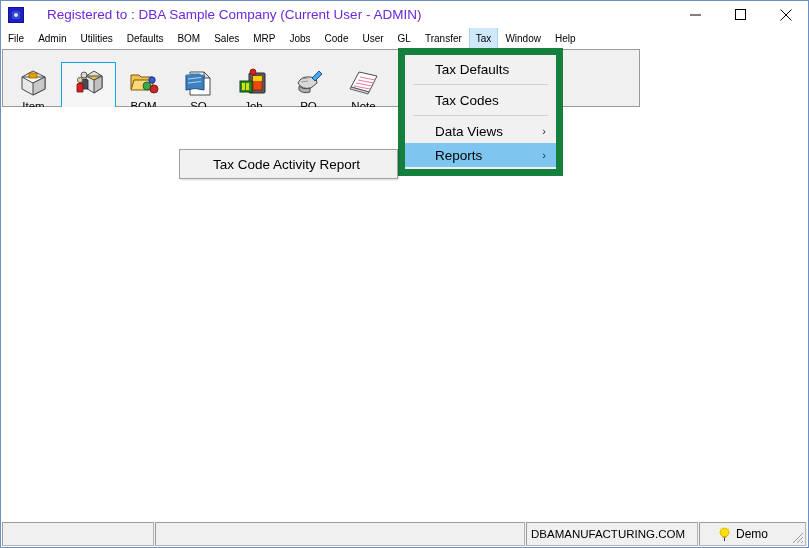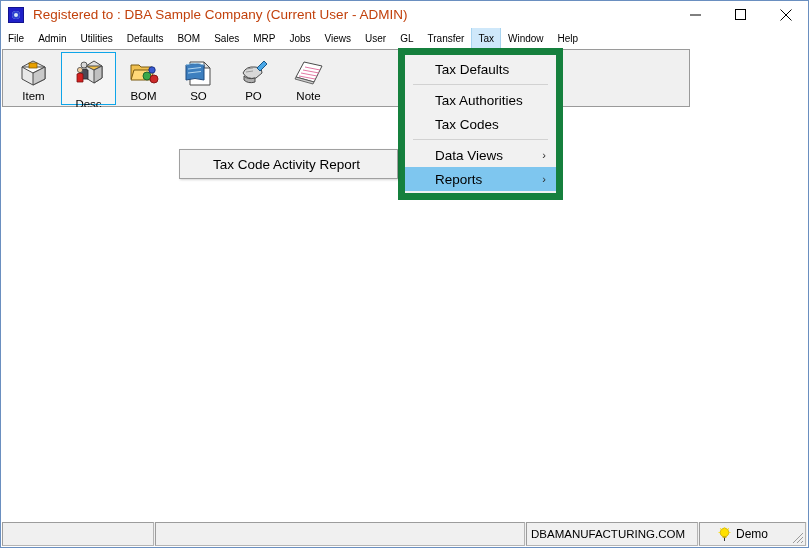--- a/index.html
+++ b/index.html
@@ -43,23 +43,23 @@
   .app-icon::after {
     content: "";
     position: absolute;
     left: 3px; top: 3px;
     width: 8px; height: 8px;
     border-radius: 50%;
     background: #d8e8f8;
     box-shadow: inset 0 0 0 2px #2b3fd0;
   }
   .title-text {
-    margin-left: 9px;
+    margin-left: 23px;
     font-size: 13.5px;
-    color: #c2410c;
+    color: #6d28d9;
     white-space: nowrap;
   }
   .win-controls {
     position: absolute;
     right: 0; top: 0;
     height: 27px;
     display: flex;
   }
   .win-btn {
     width: 45px;
@@ -93,29 +93,29 @@
     background: #cfe8fa;
     border-left: 1px solid #a8d4f0;
     border-right: 1px solid #a8d4f0;
     padding: 0 6px;
   }
 
   
   .toolbar {
     position: absolute;
     left: 1px; top: 48px;
-    width: 688px;
+    width: 638px;
     height: 58px;
     background: #f0f0f0;
     border: 1px solid #9a9a9a;
     box-sizing: border-box;
     display: flex;
     align-items: flex-start;
     padding-left: 3px;
-    padding-top: 2px;
+    padding-top: 12px;
   }
   .tool-btn {
     width: 55px;
     height: 53px;
     display: flex;
     flex-direction: column;
     align-items: center;
     justify-content: flex-start;
     box-sizing: border-box;
     border: 1px solid transparent;
@@ -302,21 +302,21 @@
       <div class="menu-item">
         <span>Sales</span>
       </div>
       <div class="menu-item">
         <span>MRP</span>
       </div>
       <div class="menu-item">
         <span>Jobs</span>
       </div>
       <div class="menu-item">
-        <span>Views</span>
+        <span>Code</span>
       </div>
       <div class="menu-item">
         <span>User</span>
       </div>
       <div class="menu-item">
         <span>GL</span>
       </div>
       <div class="menu-item">
         <span>Transfer</span>
       </div>
@@ -378,20 +378,34 @@
             <path d="M4 8 q9 -3 18 0" fill="none" stroke="#9fd0ef" stroke-width="1.2"></path>
             <line x1="6" y1="12" x2="19" y2="10.5" stroke="#bfe0f5" stroke-width="0.9"></line>
             <line x1="6" y1="16" x2="19" y2="14.5" stroke="#bfe0f5" stroke-width="0.9"></line>
           </svg>
         </div>
         <div class="tool-label">SO</div>
       </div>
       <div class="tool-btn">
         <div class="tool-ico">
           <svg width="33" height="30" viewBox="0 0 33 30">
+            <rect x="12" y="6" width="16" height="20" rx="1" fill="#5a5a5a" stroke="#2a2a2a" stroke-width="1"></rect>
+            <rect x="16" y="9" width="9" height="14" fill="#e84a10" stroke="#8a2000" stroke-width="0.8"></rect>
+            <rect x="16" y="9" width="9" height="5" fill="#f0d000"></rect>
+            <circle cx="16" cy="5" r="3" fill="#d82020" stroke="#801010" stroke-width="0.8"></circle>
+            <rect x="3" y="14" width="12" height="11" fill="#2a8a2a" stroke="#104010" stroke-width="1"></rect>
+            <rect x="5" y="16" width="3" height="7" fill="#d8e000"></rect>
+            <rect x="9" y="16" width="3" height="7" fill="#d8e000"></rect>
+          </svg>
+        </div>
+        <div class="tool-label">Job</div>
+      </div>
+      <div class="tool-btn">
+        <div class="tool-ico">
+          <svg width="33" height="30" viewBox="0 0 33 30">
             <path d="M6 16 q3 -7 12 -6 l6 1 l1 5 l-6 5 q-9 2 -13 -5 z" fill="#d8d8d8" stroke="#4a4a4a" stroke-width="1"></path>
             <path d="M20 11 l7 -7 l3 3 l-7 7 z" fill="#4aa8e8" stroke="#1a5888" stroke-width="1"></path>
             <line x1="9" y1="12" x2="16" y2="11" stroke="#8a8a8a" stroke-width="0.8"></line>
             <line x1="9" y1="15" x2="16" y2="14" stroke="#8a8a8a" stroke-width="0.8"></line>
             <path d="M7 19 q4 4 11 2 l0 4 q-7 2 -11 -2 z" fill="#b0b0b0" stroke="#4a4a4a" stroke-width="1"></path>
           </svg>
         </div>
         <div class="tool-label">PO</div>
       </div>
       <div class="tool-btn">
@@ -409,23 +423,20 @@
       </div>
     </div>
 
   <div class="client"></div>
 
   <div class="dropdown" id="tax-dropdown">
       <div class="dd-item">
         <span>Tax Defaults</span>
       </div>
       <div class="dd-sep"></div>
-      <div class="dd-item">
-        <span>Tax Authorities</span>
-      </div>
       <div class="dd-item">
         <span>Tax Codes</span>
       </div>
       <div class="dd-sep"></div>
       <div class="dd-item">
         <span>Data Views</span>
         <span class="dd-arrow">›</span>
       </div>
       <div class="dd-item highlight">
         <span>Reports</span>

